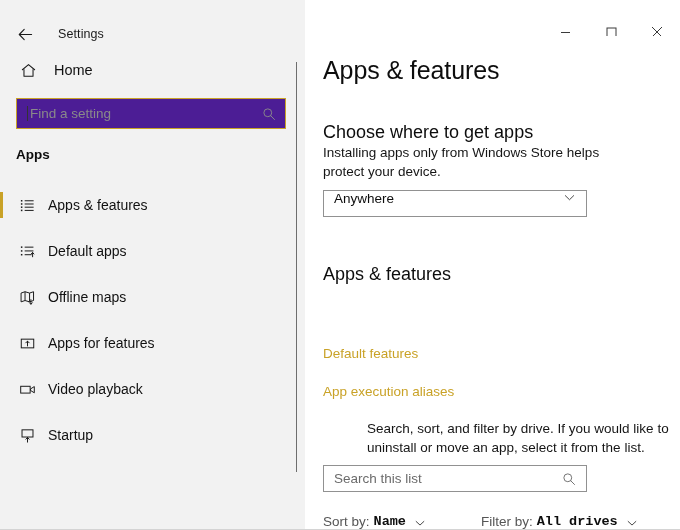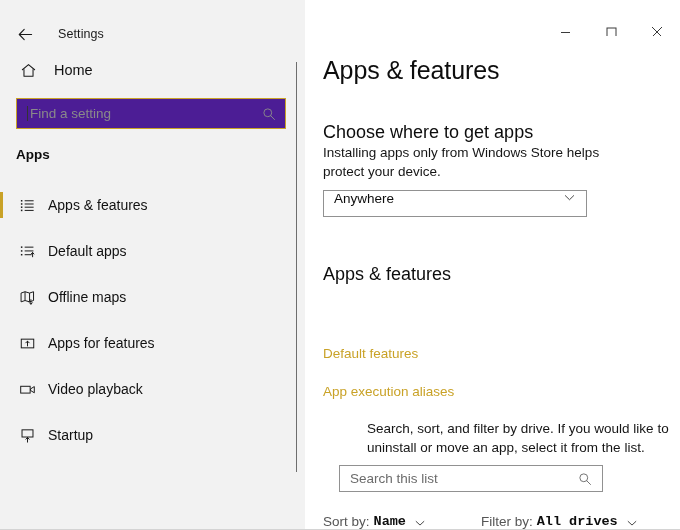--- a/index.html
+++ b/index.html
@@ -259,21 +259,21 @@
     left: 18px; top: 383px;
     width: 310px;
     font-size: 13.5px;
     line-height: 19px;
     color: #151515;
     margin-left: 44px;
   }
 
   #list-search-box {
     position: absolute;
-    left: 34px; top: 429px;
+    left: 18px; top: 429px;
     width: 264px;
     height: 27px;
     border: 1px solid #919191;
     background: #ffffff;
     display: flex;
     align-items: center;
     cursor: text;
   }
   #list-search-input {
     flex: 1;

